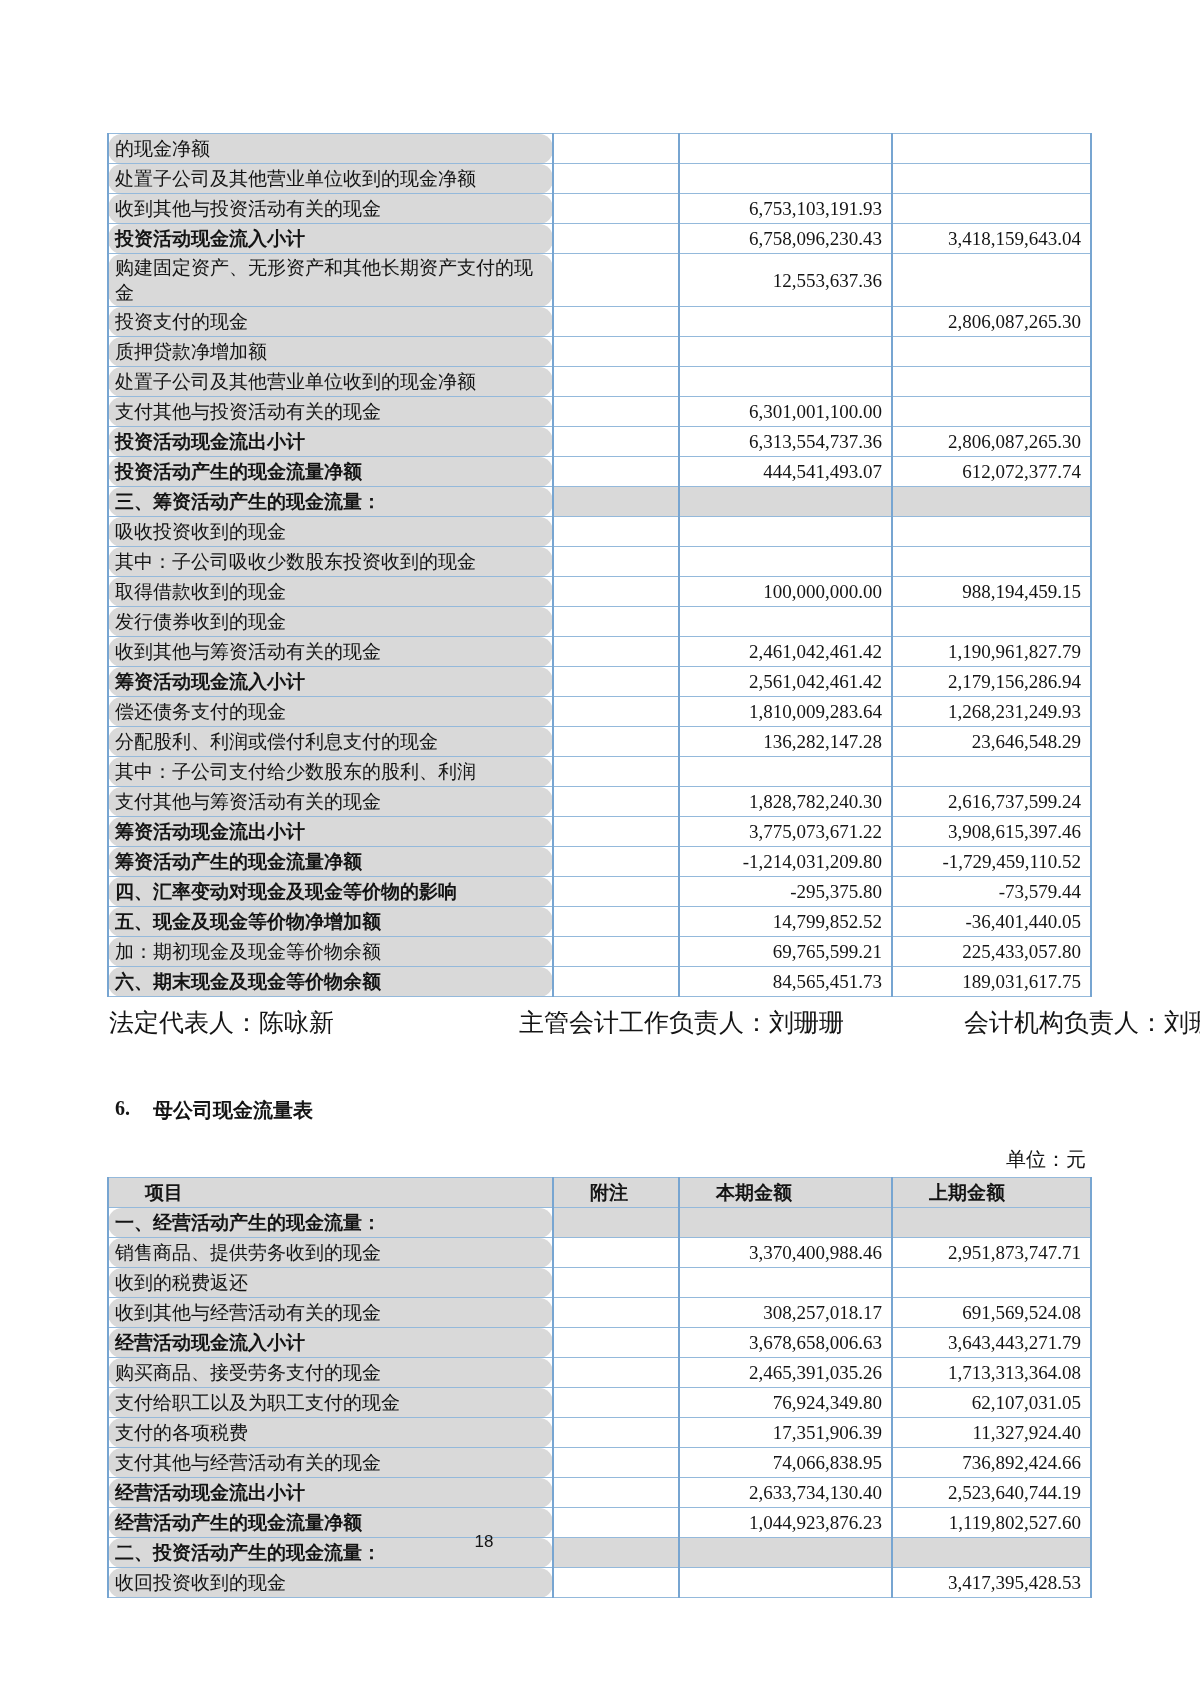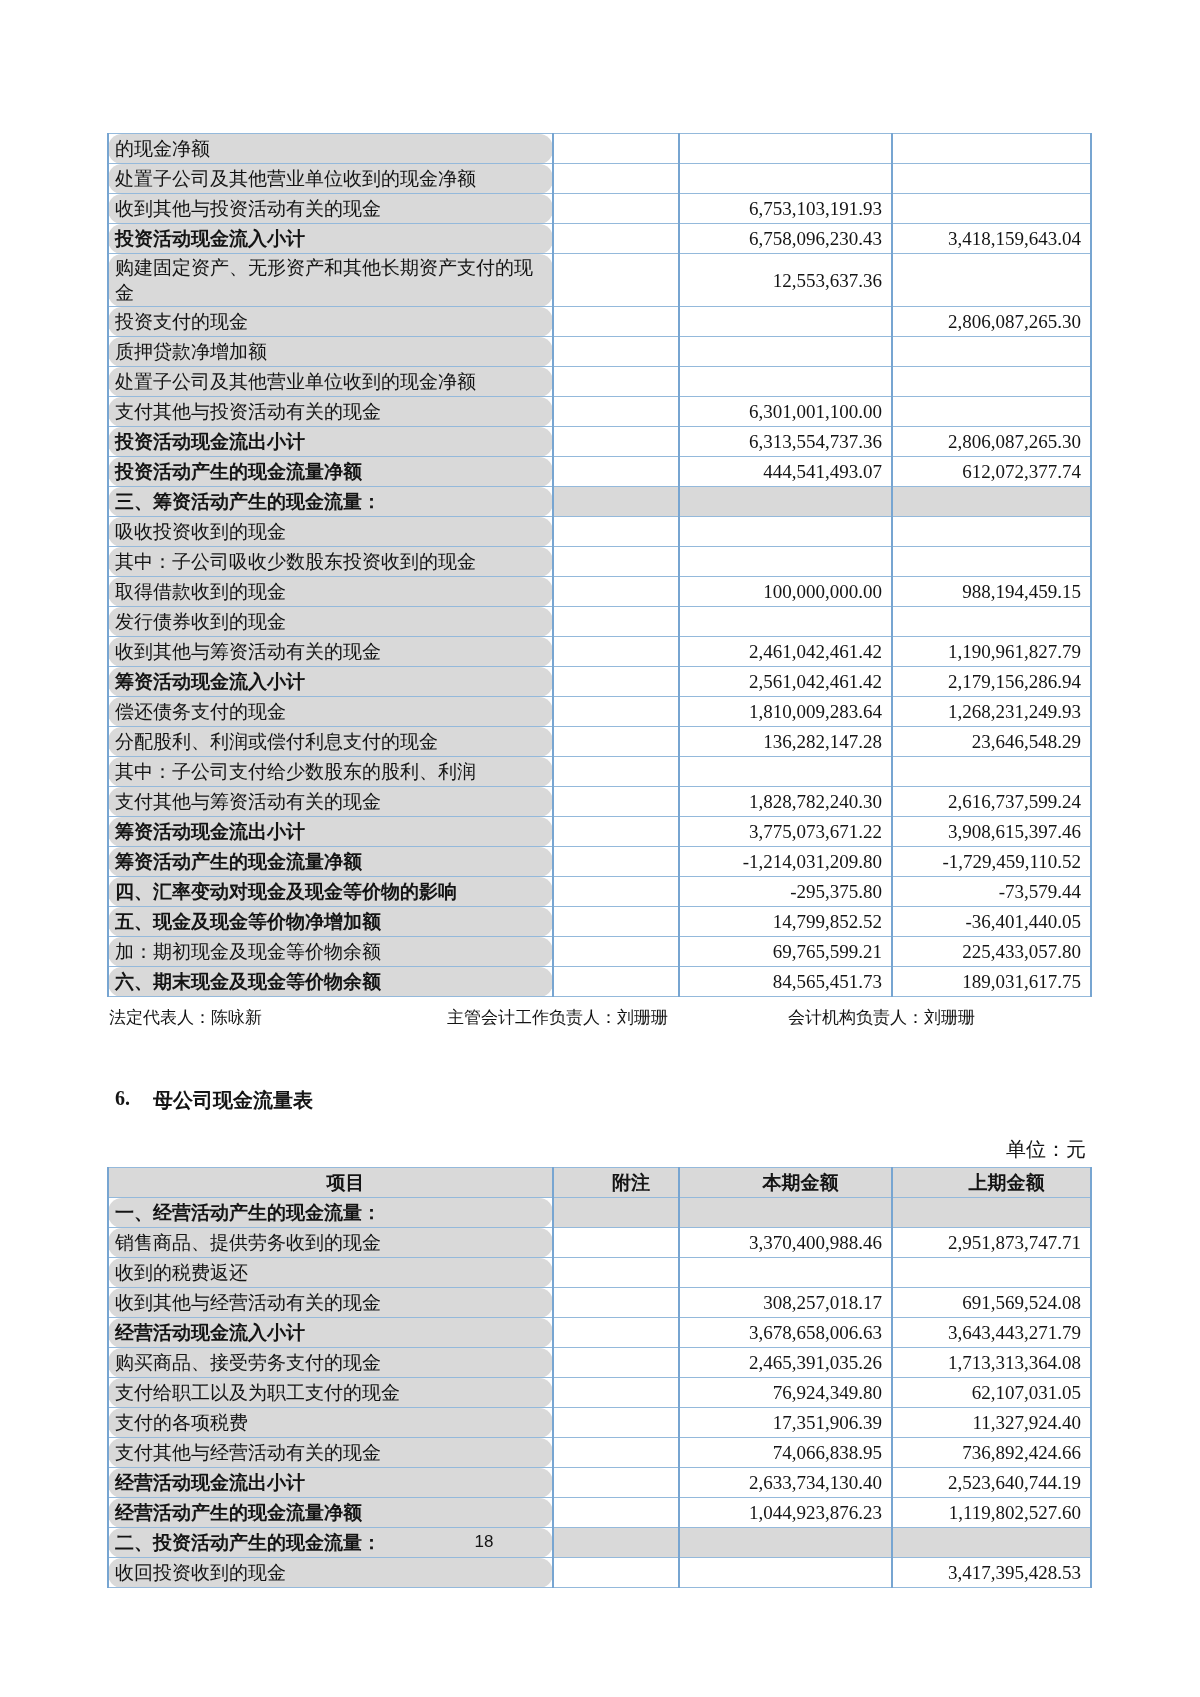--- a/index.html
+++ b/index.html
@@ -16,22 +16,22 @@
     overflow:hidden;vertical-align:middle;
   }
   col.c-label{width:445px;} col.c-note{width:126px;}
   col.c-cur{width:213px;} col.c-pri{width:199px;}
   td.lbl{background:#d9d9d9;text-align:left;border-radius:14px;}
   td.num{text-align:right;padding-right:9px;background:#ffffff;}
   td.note{background:#ffffff;}
   tr.subtotal td.lbl{font-weight:bold;}
   tr.bolditem td.lbl{font-weight:bold;}
   tr.section td{background:#d9d9d9;font-weight:bold;font-family:Liberation Serif, serif;}
-  tr.header td{background:#d9d9d9;font-weight:bold;text-align:center;padding-left:36px;}
-  .sig-line{display:flex;margin-top:9px;font-size:17px;white-space:nowrap;}
+  tr.header td{background:#d9d9d9;font-weight:bold;text-align:left;padding-left:36px;}
+  .sig-line{display:flex;margin-top:9px;font-size:25px;white-space:nowrap;}
   .sig1{margin-left:2px;} .sig2{margin-left:185px;} .sig3{margin-left:120px;}
   .heading6{margin-top:58px;margin-left:8px;font-size:20px;font-weight:bold;display:flex;}
   .heading6 .no{width:38px;font-weight:bold;}
   .unit-line{margin-top:22px;text-align:right;font-size:20px;padding-right:4px;margin-bottom:4px;}
   .pagenum{position:absolute;left:0;width:968px;top:1532px;text-align:center;font-size:17px;font-family:"Liberation Sans",sans-serif;}
 </style>
 </head>
 <body>
 
 <div class="content">

